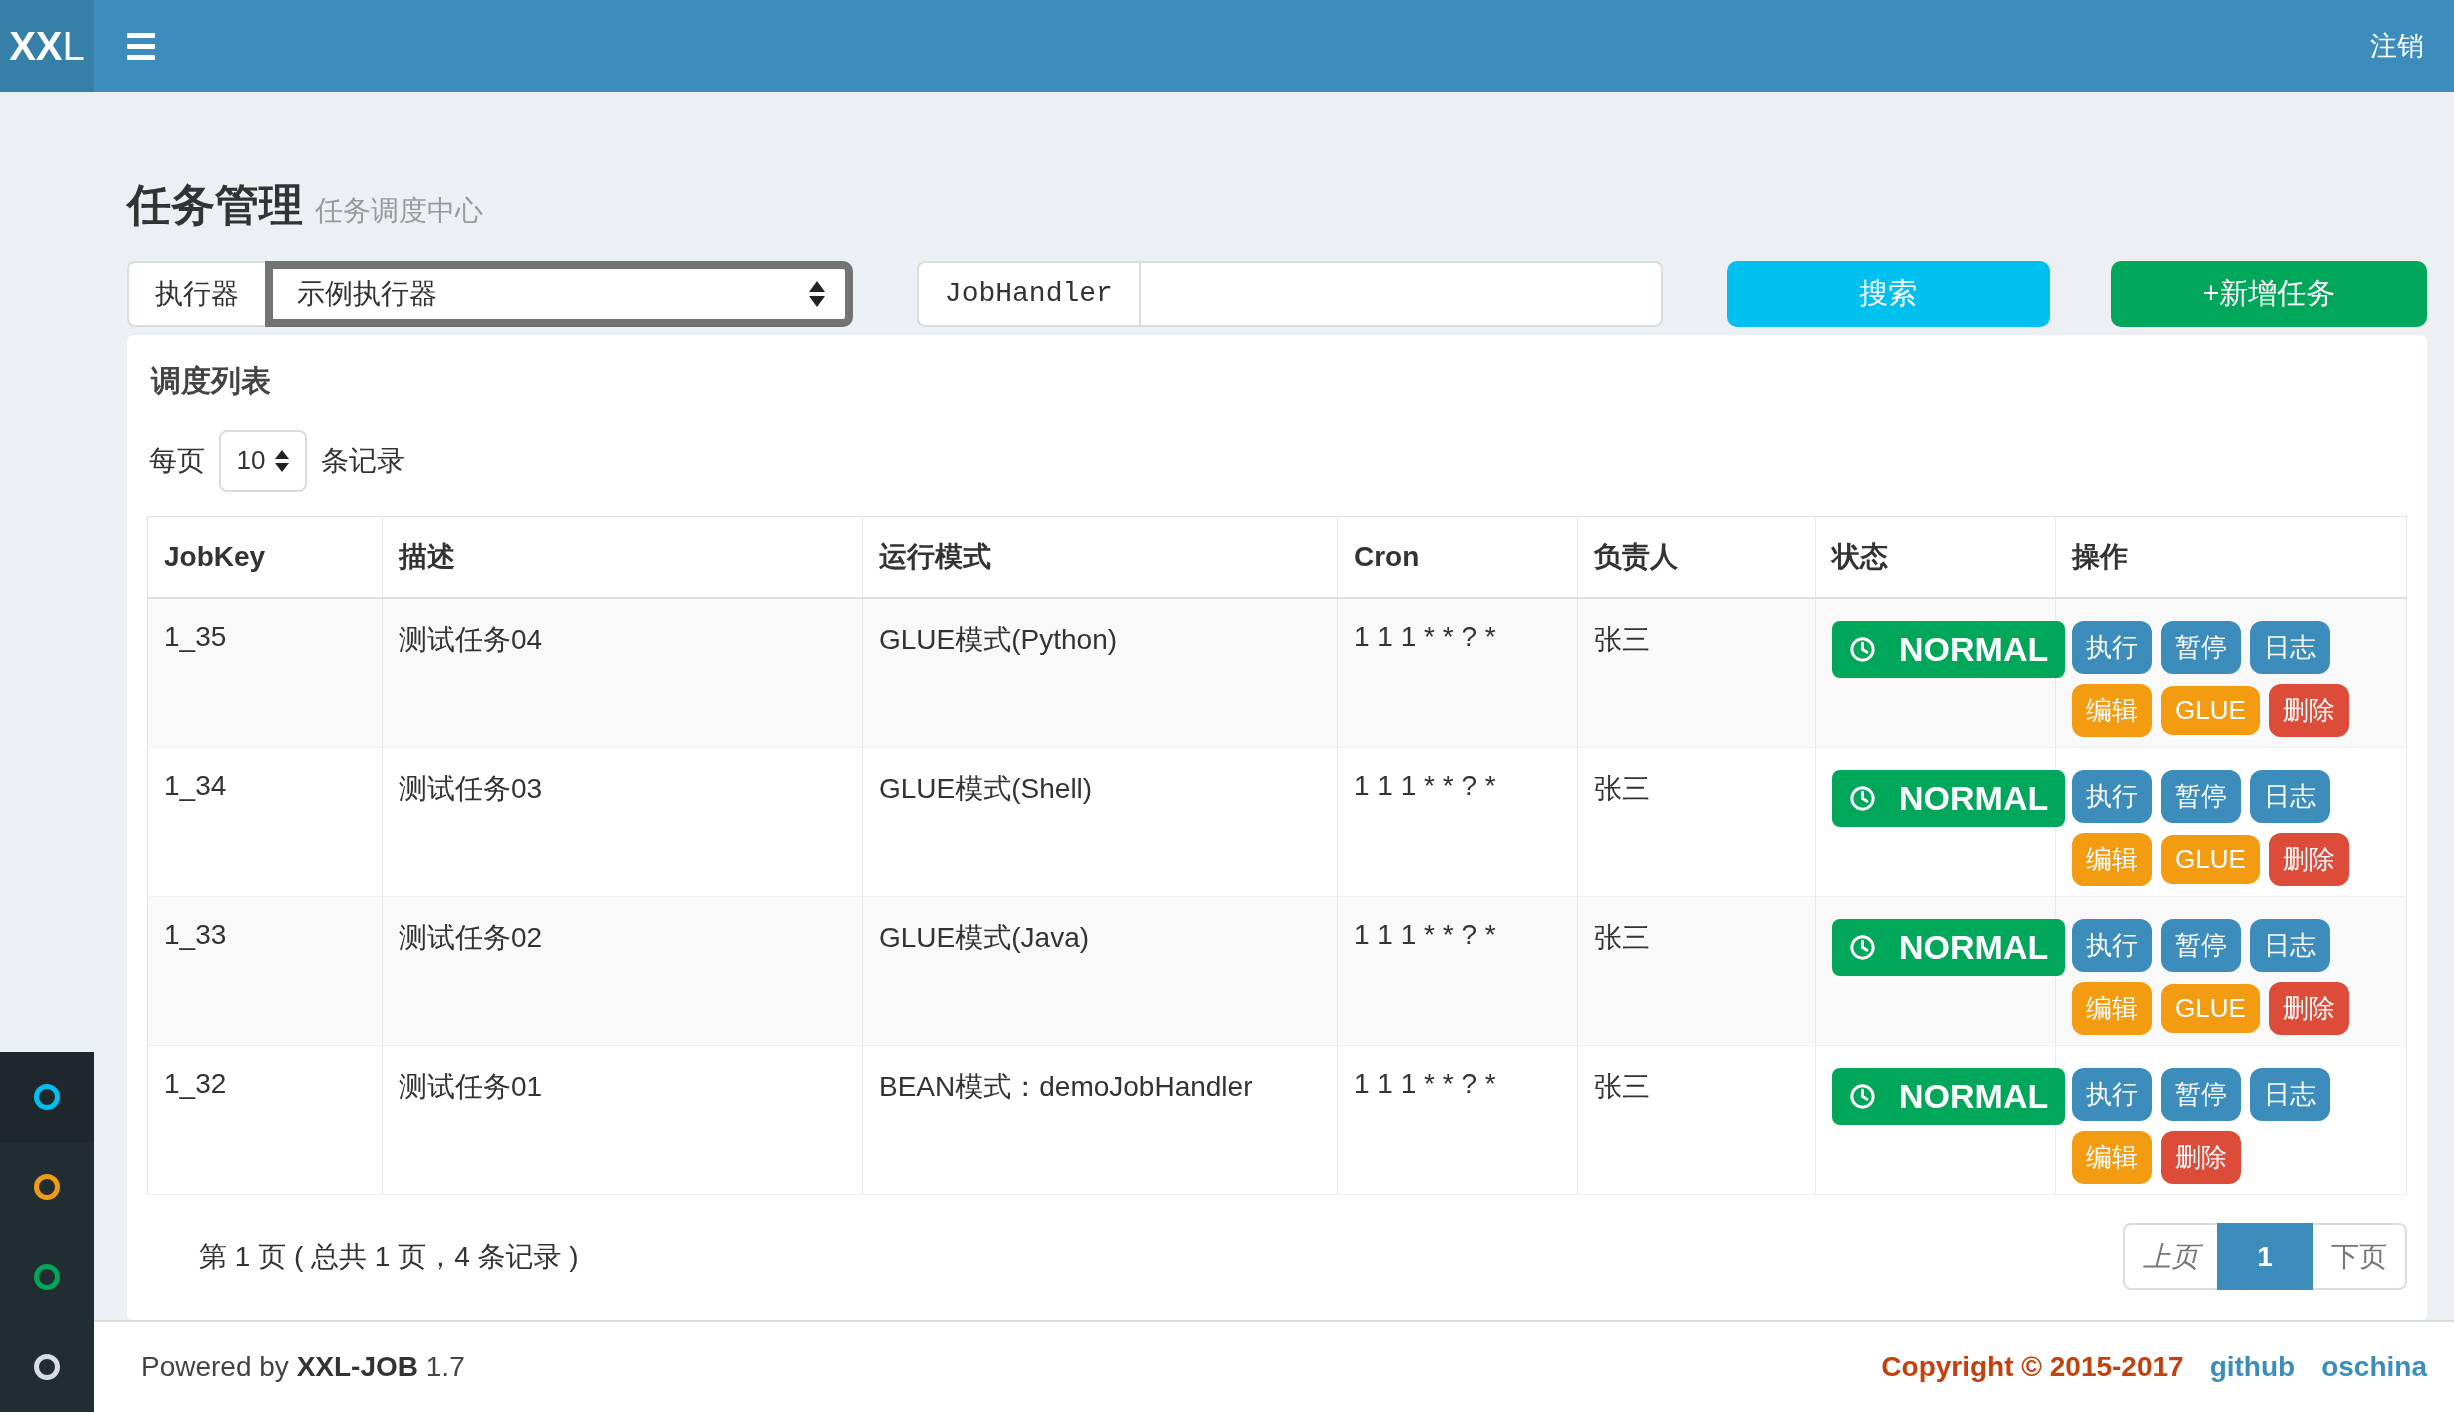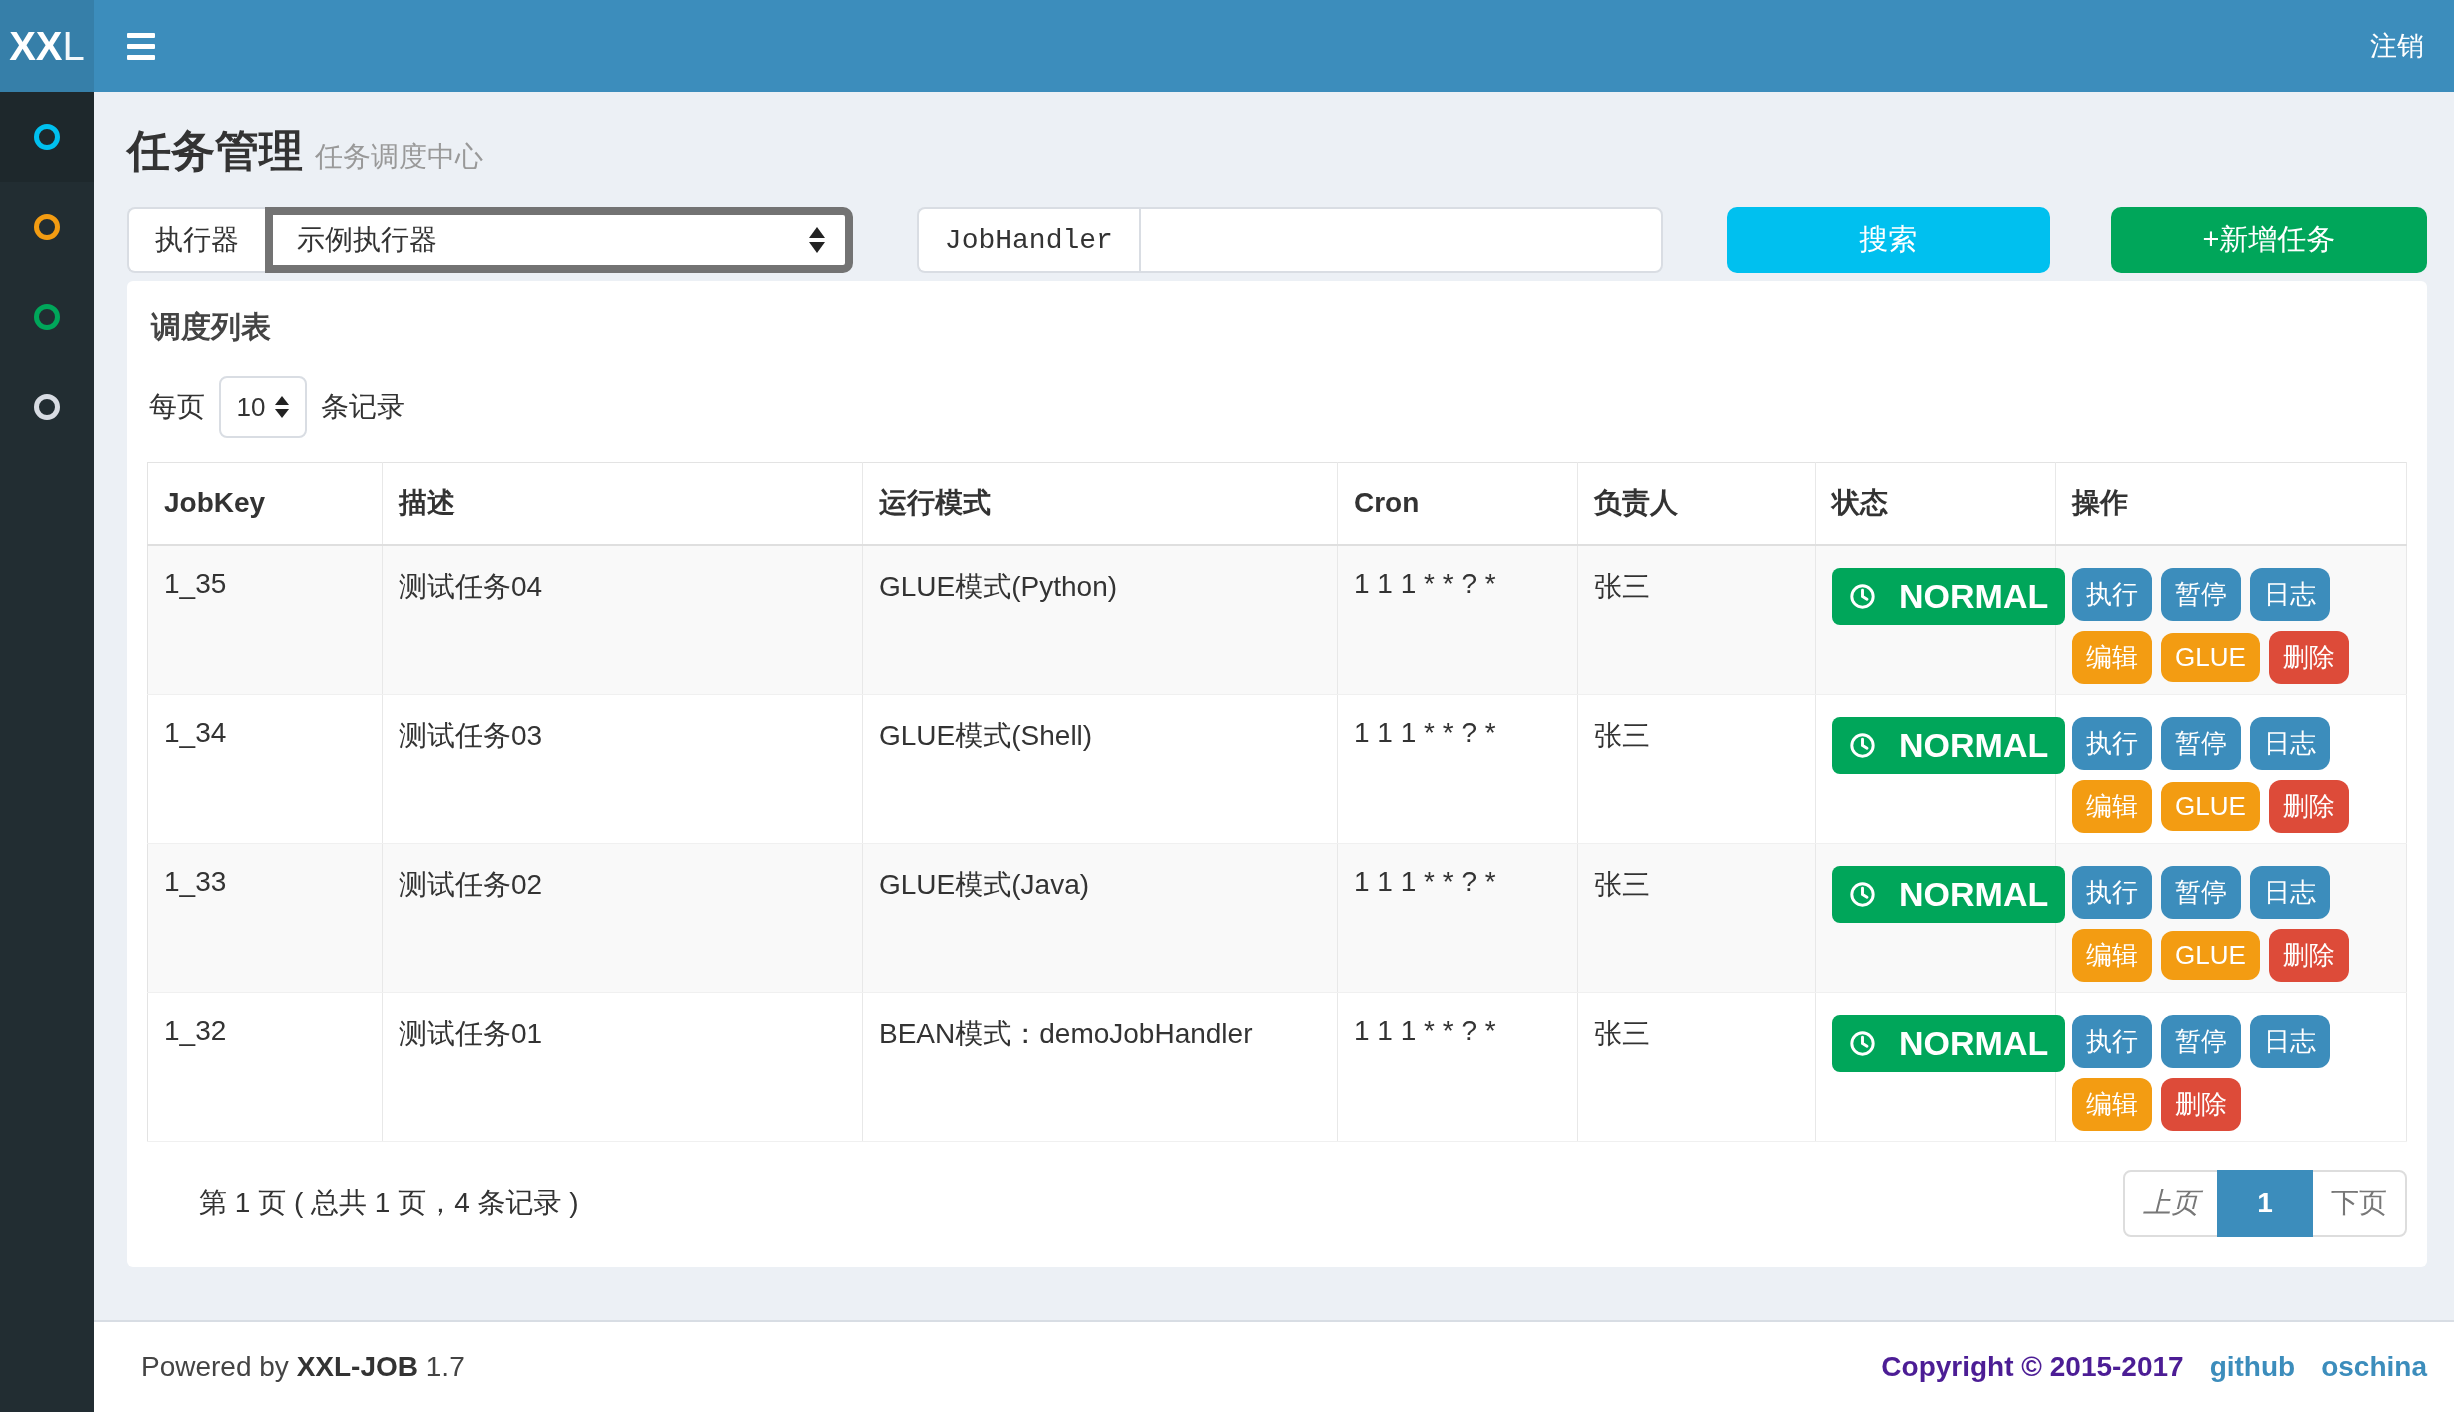--- a/index.html
+++ b/index.html
@@ -16,21 +16,21 @@
     font-size:40px; letter-spacing:0;
   }
   .logo b { font-weight:700; }
   .logo span.lt { font-weight:300; opacity:.95; }
   .nav-rest { flex:1; display:flex; align-items:center; justify-content:space-between; }
   .hamburger { width:94px; height:92px; display:flex; flex-direction:column;
     align-items:center; justify-content:center; gap:6px; cursor:pointer; }
   .hamburger i { display:block; width:28px; height:5px; background:#fff; border-radius:1px; }
   .logout { color:#fff; font-size:27px; padding:0 30px; cursor:pointer; }
   
-  .wrapper { display:flex; height:1320px; }
+  .wrapper { display:flex; height:1320px;align-items:flex-end; }
   .sidebar { width:94px; background:#222d32; flex-shrink:0; }
   .side-item { height:90px; display:flex; align-items:center; justify-content:center; cursor:pointer; }
   .side-item.active { background:#1e282c; }
   .ring { width:26px; height:26px; border:5px solid #fff; border-radius:50%; }
   .main { flex:1; display:flex; flex-direction:column; min-width:0; }
   .content { flex:1; padding:0 27px 0 33px; }
   
   .content-header { padding:30px 0 20px 0; }
   .page-title { font-size:44px; font-weight:600; color:#333; display:inline; }
   .page-subtitle { font-size:28px; color:#999; margin-left:12px; }
@@ -99,21 +99,21 @@
     margin-left:-2px; cursor:pointer; padding:0 18px; }
   .pg.first { border-radius:8px 0 0 8px; margin-left:0;font-style:italic; }
   .pg.last { border-radius:0 8px 8px 0; }
   .pg.active { background:#3c8dbc; border-color:#3c8dbc; color:#fff; font-weight:700; z-index:1; }
   
   .footer { height:92px; background:#fff; border-top:2px solid #d8dde4;
     display:flex; align-items:center; justify-content:space-between; padding:0 27px 0 47px; }
   .footer .left { font-size:28px; color:#444; }
   .footer .left b { color:#333; }
   .footer .right { font-size:28px; display:flex; align-items:center; gap:26px; }
-  .footer .right b { color:#4c1d95; }
+  .footer .right b { color:#c2410c; }
   .flink { color:#3c8dbc; font-weight:700; text-decoration:none; cursor:pointer; }
 </style>
 </head>
 <body>
 
 <div class="navbar">
   <div class="logo">
       <b>XX</b>
       <span class="lt">L</span>
     </div>

